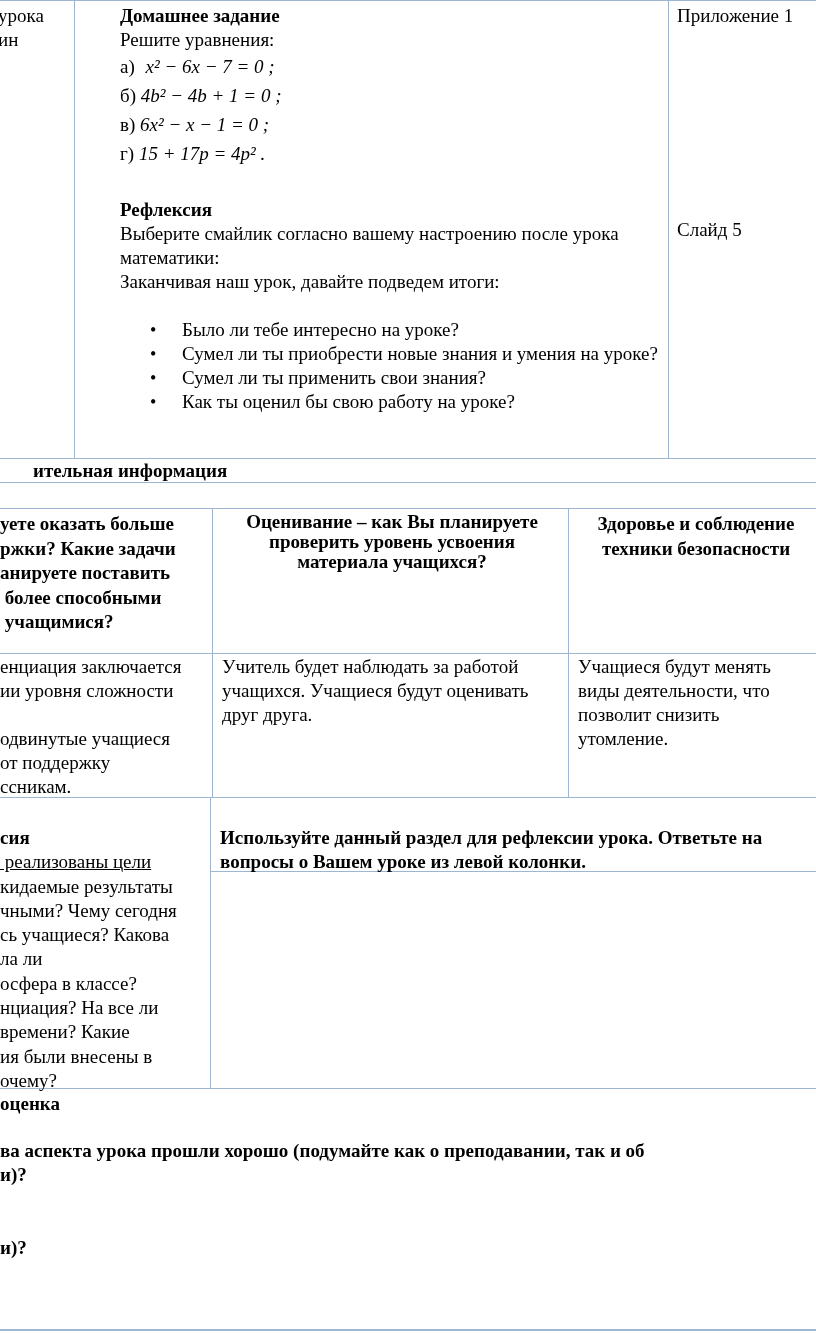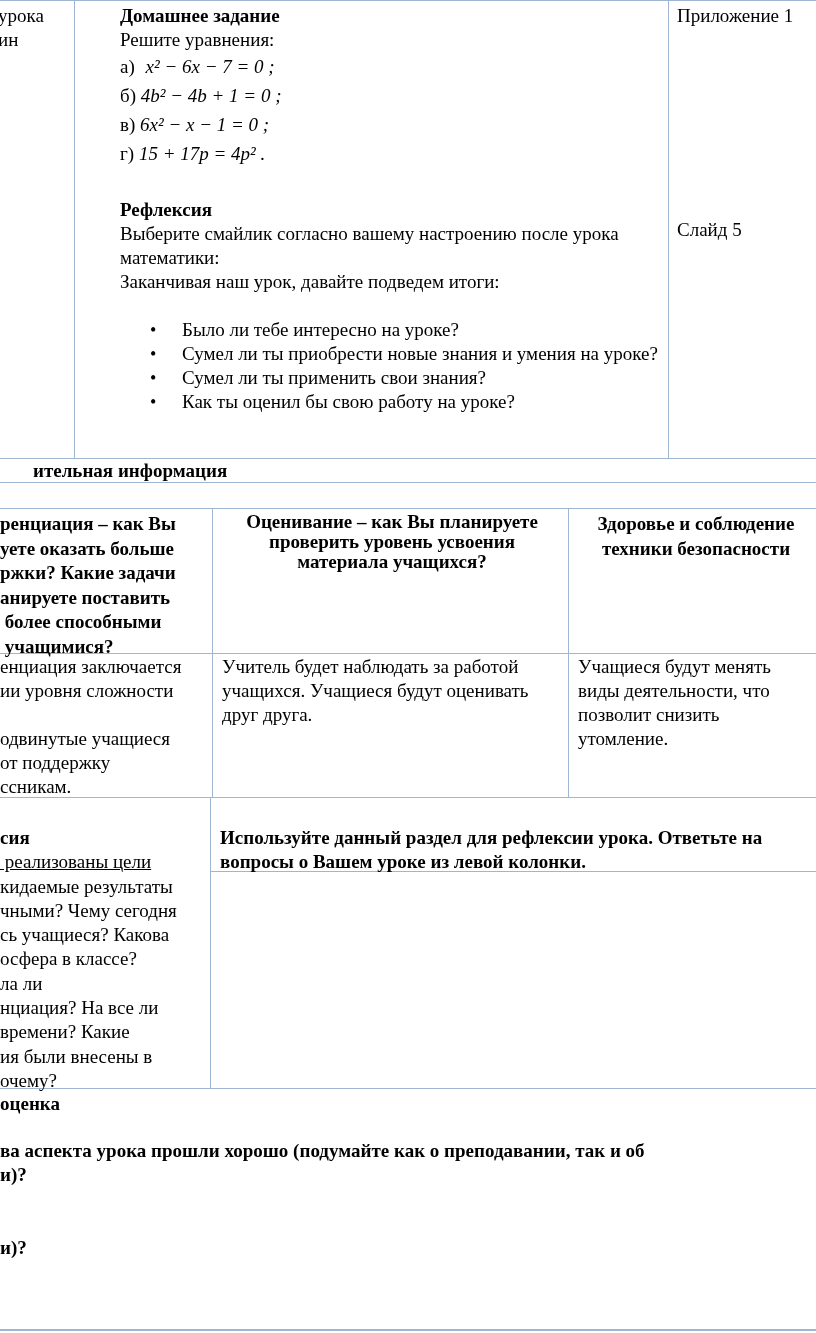--- a/index.html
+++ b/index.html
@@ -81,21 +81,20 @@
 </div>
 
 <div class="abs" style="left:677px; top:4px; width:139px;">
   <div style="white-space:nowrap;">Приложение 1</div>
   <div style="position:absolute; top:214px; white-space:nowrap;">Слайд 5</div>
 </div>
 
 <div class="abs b clip" style="left:12px; top:459px; width:400px;margin-left:21px;">ительная информация</div>
 
 <div class="abs b center" style="left:0; top:512px; width:206px; line-height:24.5px;">
-  <div style="text-align:left;">ренциация – как Вы</div>
   <div style="text-align:left;">уете оказать больше</div>
   <div style="text-align:left;">ржки? Какие задачи</div>
   <div style="text-align:left;">анируете поставить</div>
   <div style="text-align:left; white-space:pre;"> более способными</div>
   <div style="text-align:left; white-space:pre;"> учащимися?</div>
 </div>
 <div class="abs b center" style="left:222px; top:512px; width:340px; line-height:20px;">Оценивание – как Вы планируете проверить уровень усвоения материала учащихся?</div>
 <div class="abs b center" style="left:576px; top:512px; width:240px; line-height:24.5px;">Здоровье и соблюдение техники безопасности</div>
 
 <div class="abs" style="left:0; top:655px; width:210px;">
@@ -108,22 +107,22 @@
 </div>
 <div class="abs" style="left:222px; top:655px; width:340px;">Учитель будет наблюдать за работой учащихся. Учащиеся будут оценивать друг друга.</div>
 <div class="abs" style="left:578px; top:655px; width:232px;">Учащиеся будут менять виды деятельности, что позволит снизить утомление.</div>
 
 <div class="abs" style="left:0; top:826px; width:206px; line-height:24.3px;">
   <div class="b">сия</div>
   <div style="white-space:pre;text-decoration:underline;"> реализованы цели</div>
   <div>кидаемые результаты</div>
   <div>чными? Чему сегодня</div>
   <div>сь учащиеся? Какова</div>
+  <div>ла ли</div>
   <div>осфера в классе?</div>
-  <div>ла ли</div>
   <div>нциация? На все ли</div>
   <div>времени? Какие</div>
   <div>ия были внесены в</div>
   <div>очему?</div>
 </div>
 <div class="abs b" style="left:220px; top:826px; width:590px;">Используйте данный раздел для рефлексии урока. Ответьте на вопросы о Вашем уроке из левой колонки.</div>
 <div class="abs" style="left:211px; top:872px; width:605px; height:215px;"></div>
 
 <div class="abs b" style="left:0; top:1092px;">оценка</div>
 <div class="abs b clip" style="left:0; top:1139px; width:816px;">

